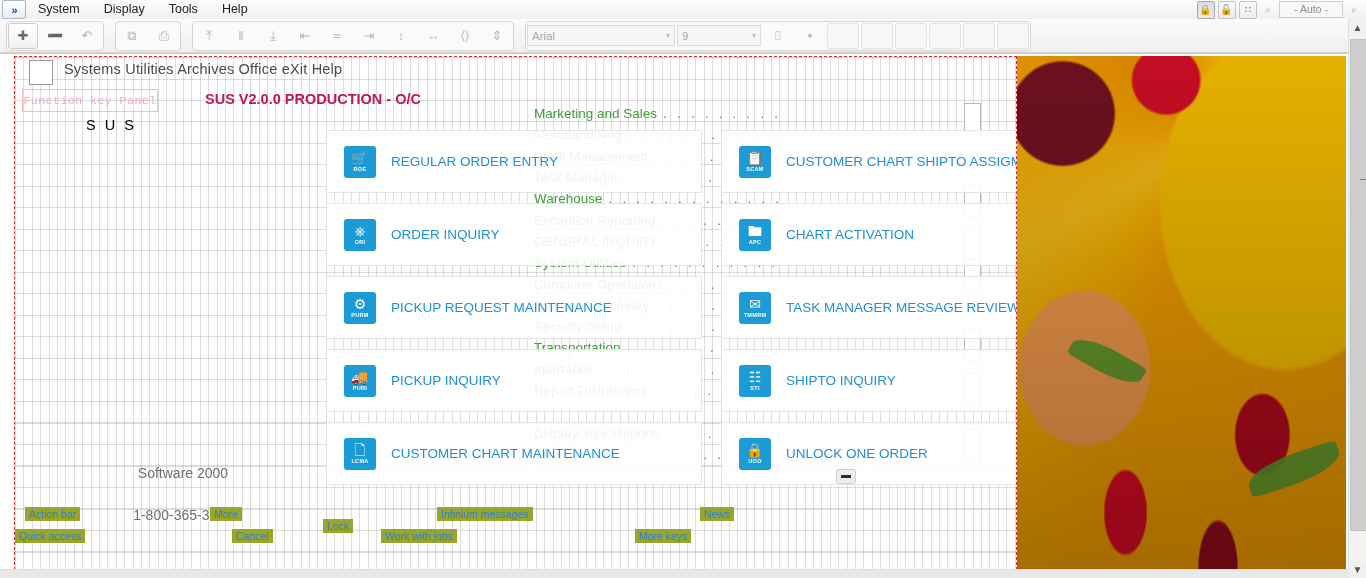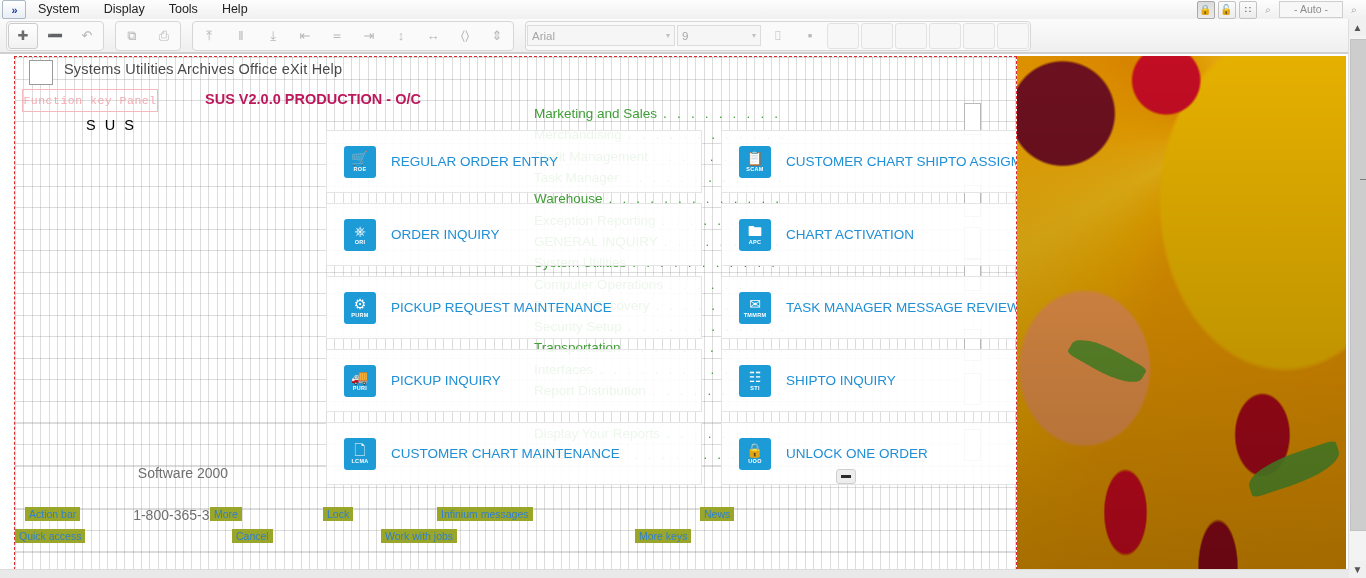--- a/index.html
+++ b/index.html
@@ -462,21 +462,21 @@
             <span class="glyph">🔒</span>
             <span class="code">UOO</span>
           </div>
           <div class="label">UNLOCK ONE ORDER</div>
         </div>
       </div>
 
     <div id="fkeys">
         <div class="fkey" style="left: 10px; top: 450px;">Action bar</div>
         <div class="fkey" style="left: 195px; top: 450px;">More</div>
-        <div class="fkey" style="left: 308px; top: 450px;">Lock</div>
+        <div class="fkey" style="left: 308px; top: 462px;">Lock</div>
         <div class="fkey" style="left: 422px; top: 450px;">Infinium messages</div>
         <div class="fkey" style="left: 685px; top: 450px;">News</div>
         <div class="fkey" style="left: 0px; top: 472px;">Quick access</div>
         <div class="fkey" style="left: 217px; top: 472px;">Cancel</div>
         <div class="fkey" style="left: 366px; top: 472px;">Work with jobs</div>
         <div class="fkey" style="left: 620px; top: 472px;">More keys</div>
       </div>
 
   </div>
 

